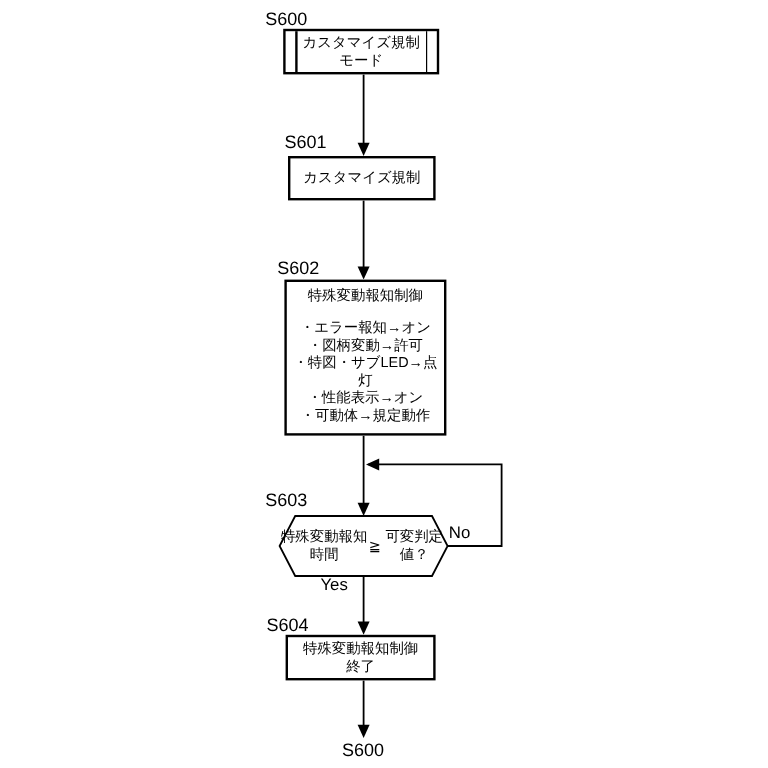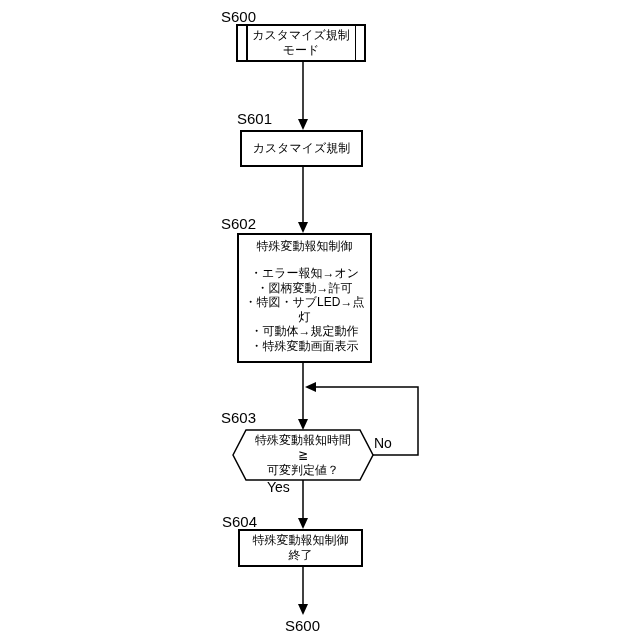--- a/index.html
+++ b/index.html
@@ -71,30 +71,30 @@
   }
   .s602-title { line-height: 15px; }
   .s602-bullets { margin-top: 12px; line-height: 14.5px; }
   .node.s604 {
     left: 238px; top: 529px; width: 125px; height: 38px;
   }
   .hex-text {
     position: absolute;
     left: 233px; top: 430px; width: 140px; height: 50px;
     display: flex;
-    flex-direction: column;
+    flex-direction: row;
     align-items: center;
     justify-content: center;
-    text-align: right;
+    text-align: center;
     font-size: 12px;
     line-height: 15px;
   }
   #lbl-s600 { left: 221px; top: 9px; }
   #lbl-s601 { left: 221px; top: 111px; margin-left: 16px; }
-  #lbl-s602 { left: 221px; top: 216px; }
+  #lbl-s602 { left: 231px; top: 216px; }
   #lbl-s603 { left: 221px; top: 410px; }
   #lbl-s604 { left: 222px; top: 514px; }
   #lbl-end  { left: 285px; top: 618px; }
   #lbl-yes  { left: 267px; top: 480px; }
   #lbl-no   { left: 374px; top: 436px; }
 </style>
 </head>
 <body>
 
 <div id="canvas">
@@ -137,22 +137,22 @@
   <div class="node s601">
     <div>カスタマイズ規制</div>
   </div>
 
   <div class="node s602">
     <div class="s602-title">特殊変動報知制御</div>
     <div class="s602-bullets">
       <div>・エラー報知→オン</div>
       <div>・図柄変動→許可</div>
       <div>・特図・サブLED→点灯</div>
+      <div>・性能表示→オン</div>
       <div>・可動体→規定動作</div>
-      <div>・特殊変動画面表示</div>
     </div>
   </div>
 
   <div class="hex-text">
     <div>特殊変動報知時間</div>
     <div>≧</div>
     <div>可変判定値？</div>
   </div>
 
   <div class="branch-label" id="lbl-yes">Yes</div>

